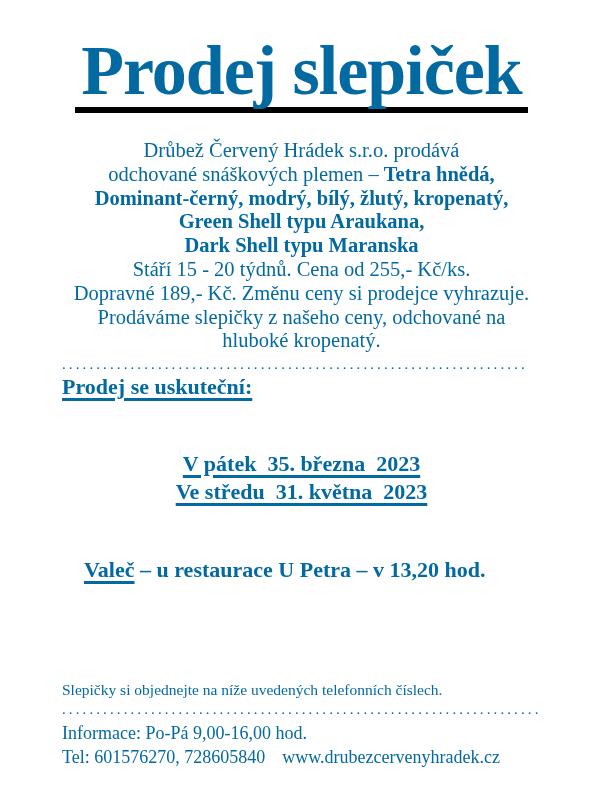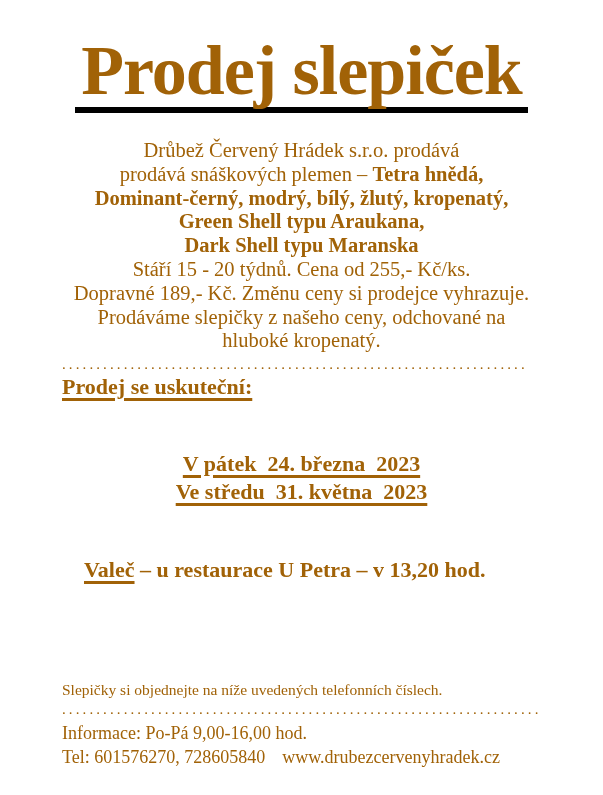--- a/index.html
+++ b/index.html
@@ -1,21 +1,21 @@
 <!DOCTYPE html>
 <html><head>
 <meta charset="utf-8">
 <style>
   html, body { margin: 0; padding: 0; background: #ffffff; }
   .page {
     position: relative;
     width: 603px;
     height: 795px;
     background: #ffffff;
-    color: #a16207;
+    color: #0369a1;
     font-family: "Liberation Serif", "DejaVu Serif", serif;
     overflow: hidden;
   }
   .title-wrap {
     position: absolute;
     top: 36px; left: 0; right: 0;
     text-align: center;
   }
   .title-text {
     display: inline-block;
@@ -100,36 +100,36 @@
 <body>
 
 <div class="page">
 
   <div class="title-wrap">
     <span class="title-text">Prodej slepiček</span>
   </div>
 
   <div class="intro">
     <span>Drůbež Červený Hrádek s.r.o. prodává</span><br>
-    <span>prodává snáškových plemen – </span><span class="b">Tetra hnědá,</span><br>
+    <span>odchované snáškových plemen – </span><span class="b">Tetra hnědá,</span><br>
     <span class="b">Dominant-černý, modrý, bílý, žlutý, kropenatý,</span><br>
     <span class="b">Green Shell typu Araukana,</span><br>
     <span class="b">Dark Shell typu Maranska</span><br>
     <span>Stáří 15 - 20 týdnů. Cena od 255,- Kč/ks.</span><br>
     <span>Dopravné 189,- Kč. Změnu ceny si prodejce vyhrazuje.</span><br>
     <span>Prodáváme slepičky z našeho ceny, odchované na</span><br>
     <span>hluboké kropenatý.</span>
   </div>
 
   <div class="dots dots-1">....................................................................</div>
 
   <div class="section-heading">Prodej se uskuteční:</div>
 
   <div class="dates">
-    <span class="date-line">V pátek  24. března  2023</span><br>
+    <span class="date-line">V pátek  35. března  2023</span><br>
     <span class="date-line">Ve středu  31. května  2023</span>
   </div>
 
   <div class="location">
     <span class="place">Valeč</span><span> – u restaurace U Petra – v 13,20 hod.</span>
   </div>
 
   <div class="order-note">Slepičky si objednejte na níže uvedených telefonních číslech.</div>
 
   <div class="dots dots-2">......................................................................</div>

